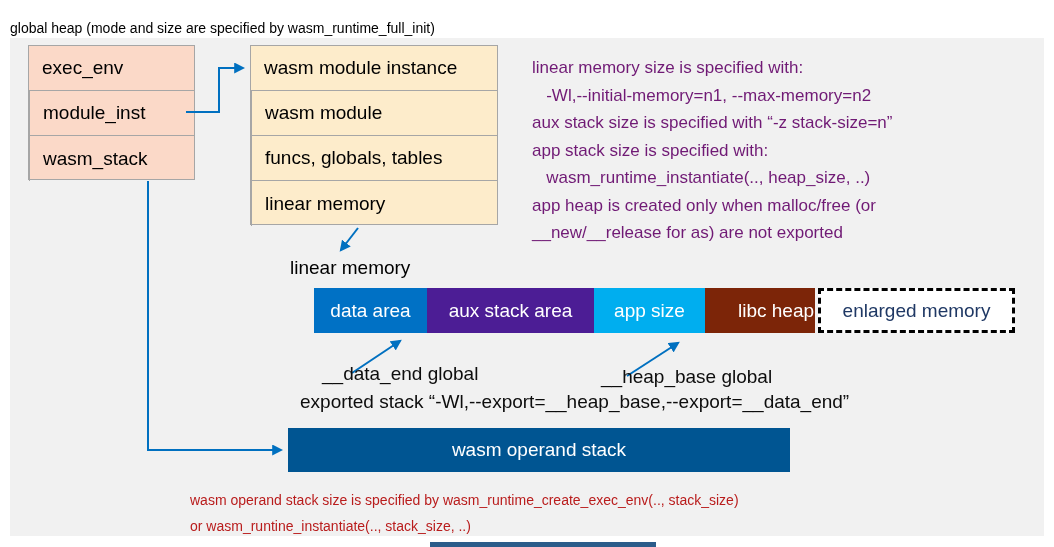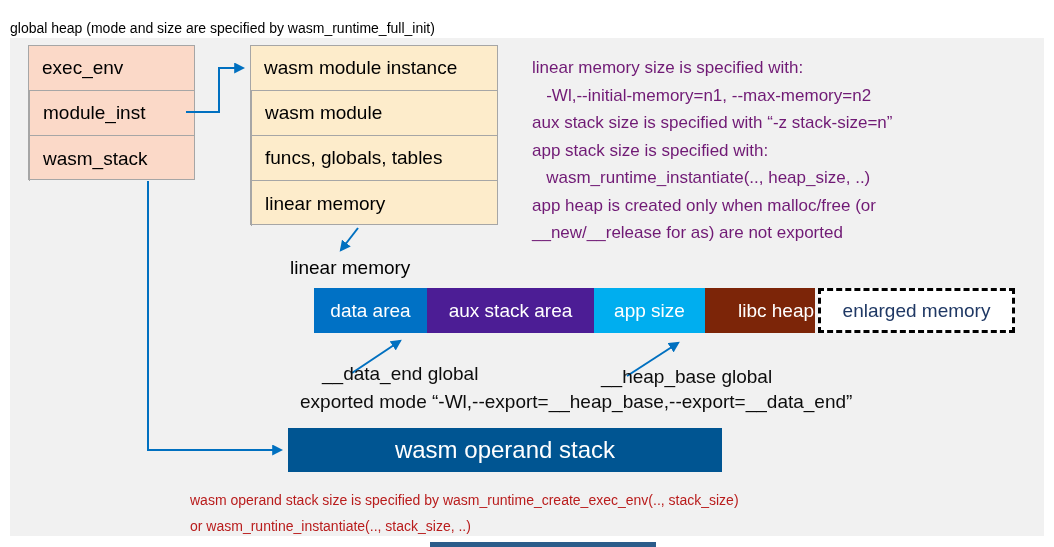--- a/index.html
+++ b/index.html
@@ -111,24 +111,24 @@
     color: #0d0d0d;
     white-space: nowrap;
   }
   #data-end-label  { left: 322px; top: 363px; }
   #heap-base-label { left: 601px; top: 366px; }
   #export-flags-label { left: 300px; top: 391px; }
   
   .operand-stack-bar {
     position: absolute;
     left: 288px; top: 428px;
-    width: 434px; height: 44px;
+    width: 502px; height: 44px;
     display: flex; align-items: center; justify-content: center;
     color: #ffffff;
-    font-size: 24px;
+    font-size: 19px;
     white-space: nowrap;
   }
   
   .bottom-notes {
     position: absolute;
     left: 190px; top: 487px;
     font-size: 14px;
     line-height: 26px;
     color: #b91c1c;
   }
@@ -193,21 +193,21 @@
   <div class="memory-bar">
     <div class="seg seg-data" style="background-color: rgb(0, 113, 197);">data area</div>
     <div class="seg seg-aux" style="background-color: #4c1d95;">aux stack area</div>
     <div class="seg seg-app" style="background-color: rgb(0, 174, 239);">app size</div>
     <div class="seg seg-libc" style="background-color: rgb(124, 37, 8); padding-left: 32px;">libc heap</div>
     <div class="seg seg-enlarged" style="color: rgb(31, 56, 100);">enlarged memory</div>
   </div>
 
   <div class="anno-label" id="data-end-label">__data_end global</div>
   <div class="anno-label" id="heap-base-label">__heap_base global</div>
-  <div class="anno-label" id="export-flags-label">exported mode “-Wl,--export=__heap_base,--export=__data_end”</div>
+  <div class="anno-label" id="export-flags-label">exported stack “-Wl,--export=__heap_base,--export=__data_end”</div>
 
   <div class="operand-stack-bar" style="background-color: rgb(0, 85, 146);">wasm operand stack</div>
 
   <div class="bottom-notes">
     <div>wasm operand stack size is specified by wasm_runtime_create_exec_env(.., stack_size)</div>
     <div>or wasm_runtine_instantiate(.., stack_size, ..)</div>
   </div>
 
   <div class="bottom-accent-bar" style="background-color: rgb(43, 92, 138);"></div>
 

